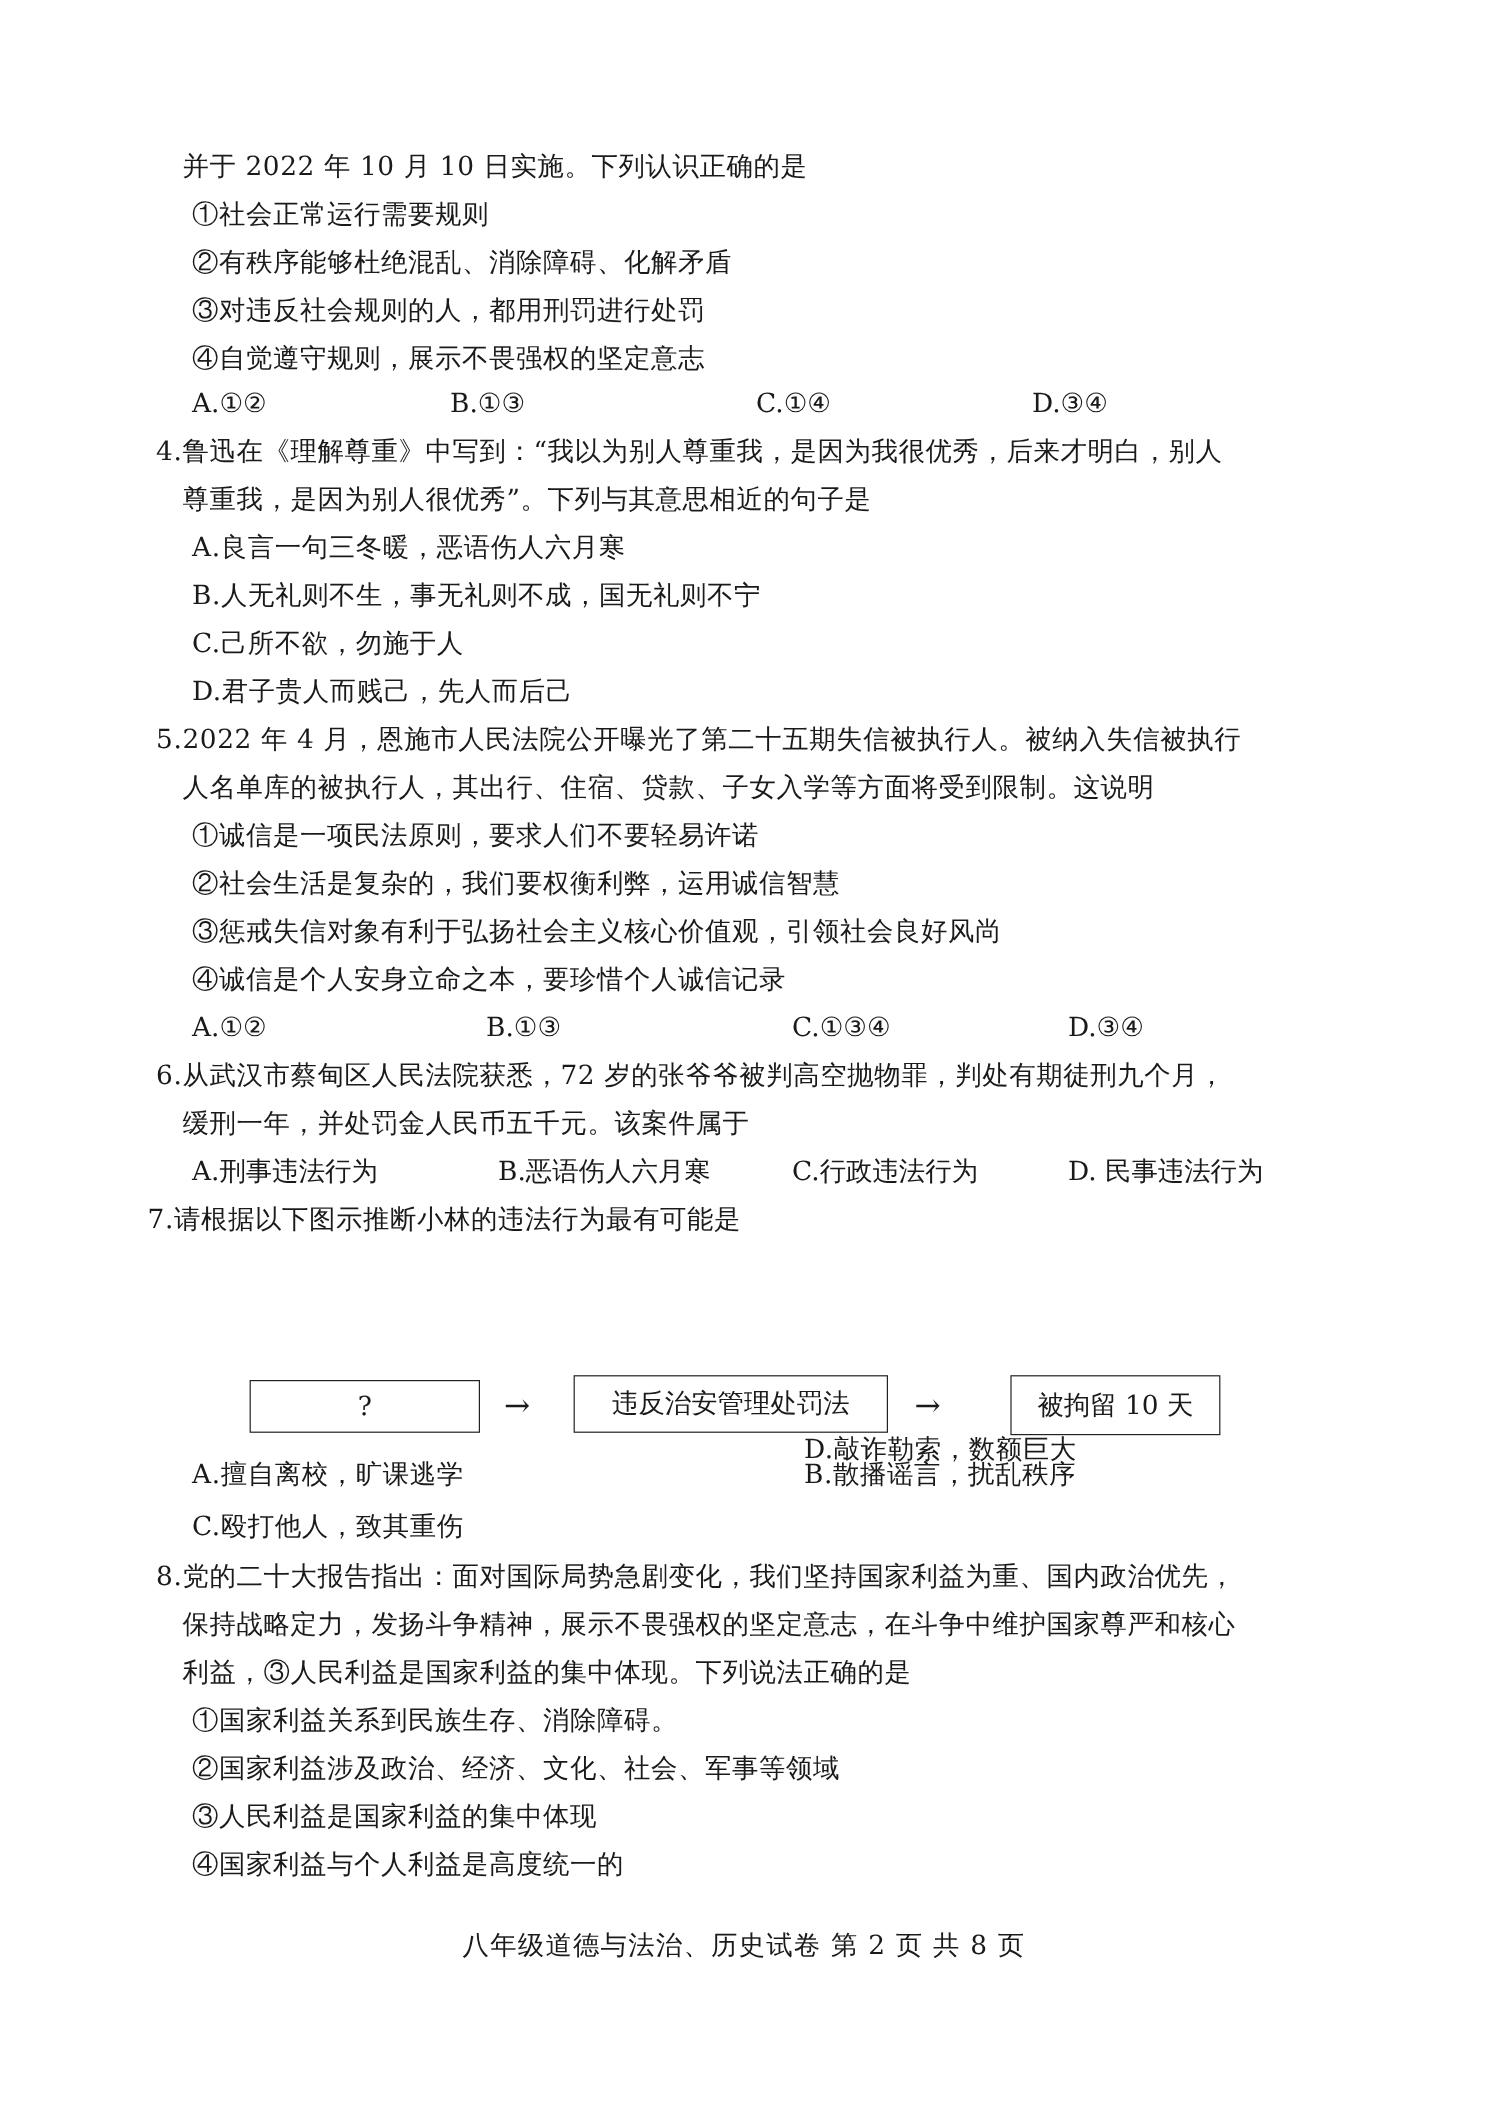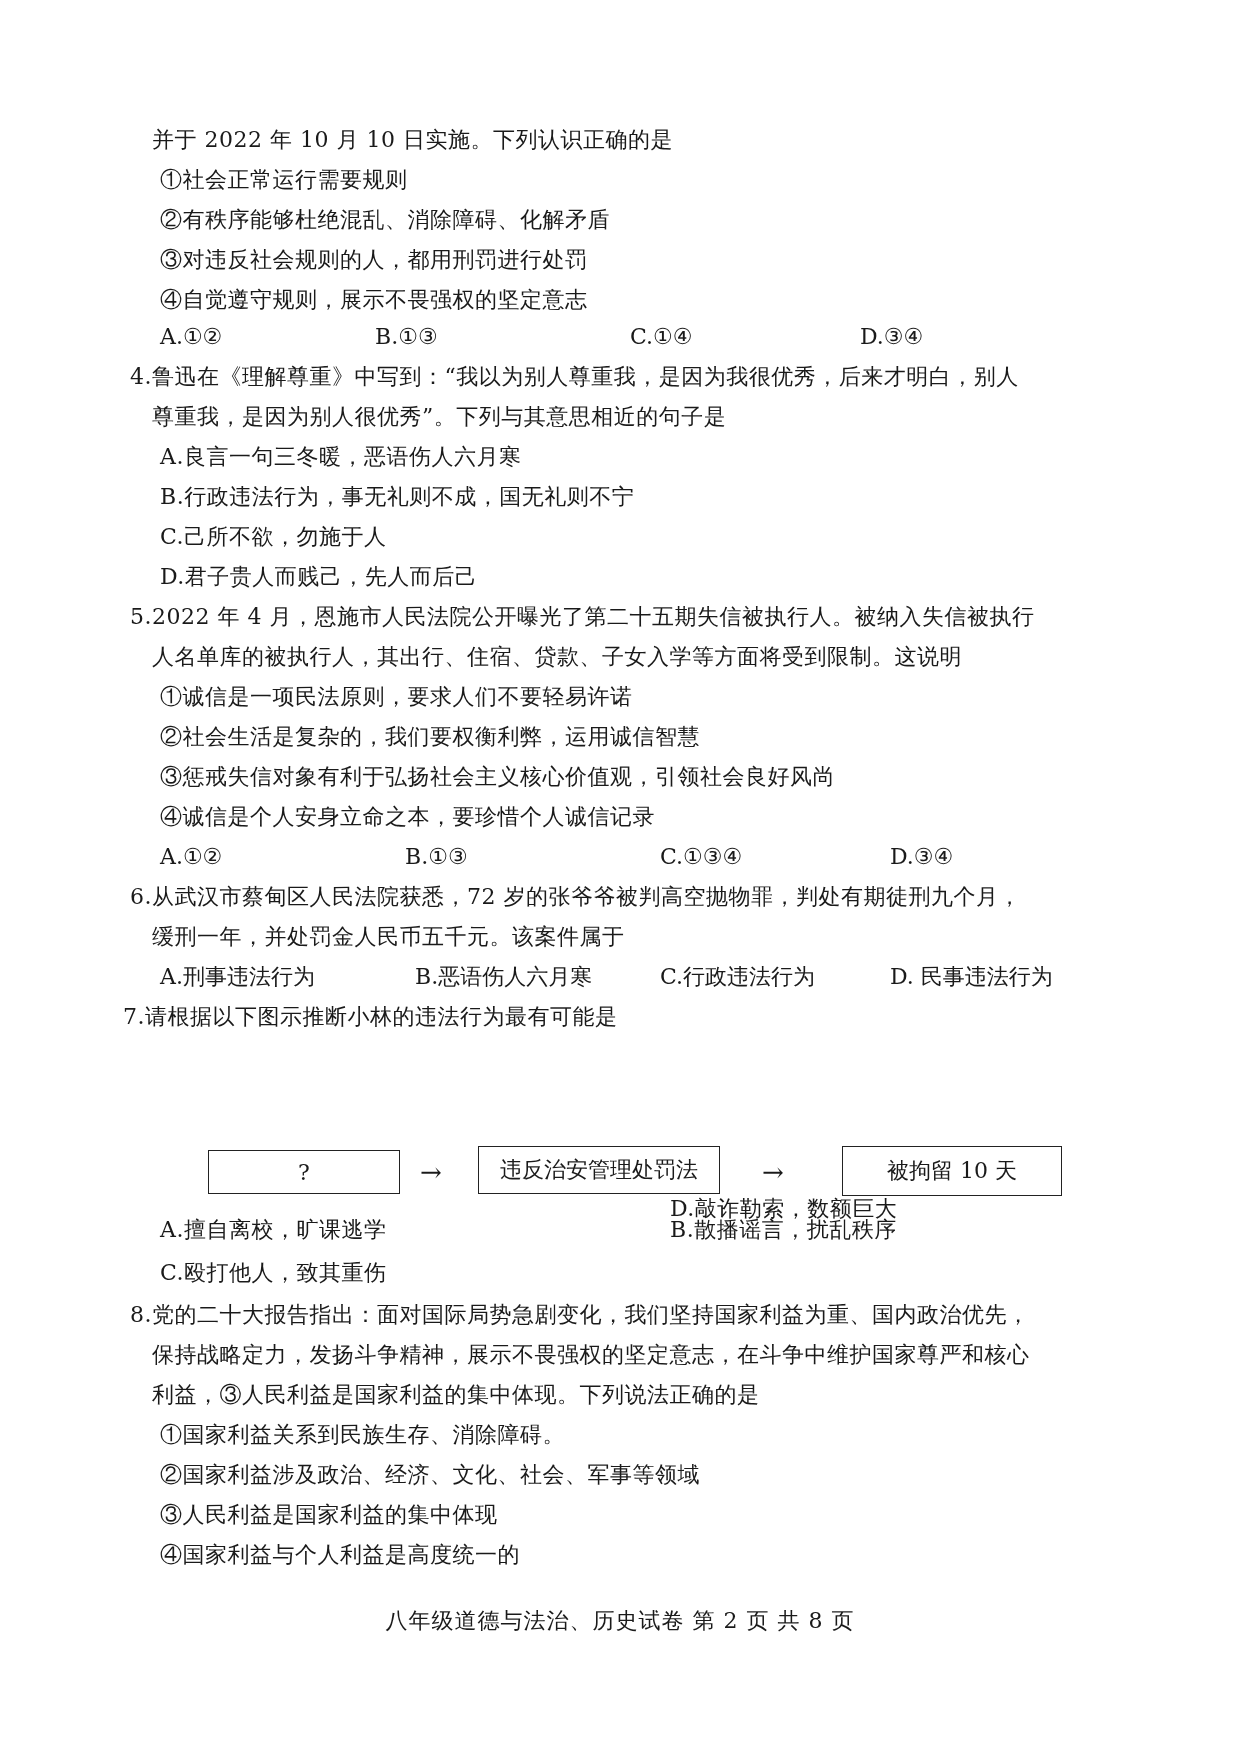--- a/index.html
+++ b/index.html
@@ -23,21 +23,21 @@
 <div class="opt-row" style="top:322px;left:0">
   <span style="left:160px">A.①②</span>
   <span style="left:375px">B.①③</span>
   <span style="left:630px">C.①④</span>
   <span style="left:860px">D.③④</span>
 </div>
 
 <div class="line" style="top:362px;left:130px">4.鲁迅在《理解尊重》中写到：“我以为别人尊重我，是因为我很优秀，后来才明白，别人</div>
 <div class="line" style="top:402px;left:152px">尊重我，是因为别人很优秀”。下列与其意思相近的句子是</div>
 <div class="line" style="top:442px;left:160px">A.良言一句三冬暖，恶语伤人六月寒</div>
-<div class="line" style="top:482px;left:160px">B.行政违法行为，事无礼则不成，国无礼则不宁</div>
+<div class="line" style="top:482px;left:160px">B.人无礼则不生，事无礼则不成，国无礼则不宁</div>
 <div class="line" style="top:522px;left:160px">C.己所不欲，勿施于人</div>
 <div class="line" style="top:562px;left:160px">D.君子贵人而贱己，先人而后己</div>
 
 <div class="line" style="top:602px;left:130px">5.2022 年 4 月，恩施市人民法院公开曝光了第二十五期失信被执行人。被纳入失信被执行</div>
 <div class="line" style="top:642px;left:152px">人名单库的被执行人，其出行、住宿、贷款、子女入学等方面将受到限制。这说明</div>
 <div class="line" style="top:682px;left:160px">①诚信是一项民法原则，要求人们不要轻易许诺</div>
 <div class="line" style="top:722px;left:160px">②社会生活是复杂的，我们要权衡利弊，运用诚信智慧</div>
 <div class="line" style="top:762px;left:160px">③惩戒失信对象有利于弘扬社会主义核心价值观，引领社会良好风尚</div>
 <div class="line" style="top:802px;left:160px">④诚信是个人安身立命之本，要珍惜个人诚信记录</div>
 <div class="opt-row" style="top:842px;left:0">
@@ -55,25 +55,25 @@
   <span style="left:660px">C.行政违法行为</span>
   <span style="left:890px">D. 民事违法行为</span>
 </div>
 
 <div class="line" style="top:1002px;left:123px">7.请根据以下图示推断小林的违法行为最有可能是</div>
 <div>
   <div class="box" style="top:1150px;left:208px;width:192px;">
       <span>?</span>
     </div>
   <div class="arrow" style="top:1150px;left:420px">→</div>
-  <div class="box" style="top:1146px;left:478px;width:242px;height:48px;">
+  <div class="box" style="top:1146px;left:478px;width:262px;height:48px;">
       <span>违反治安管理处罚法</span>
     </div>
   <div class="arrow" style="top:1150px;left:762px">→</div>
-  <div class="box" style="top:1146px;left:842px;width:220px;height:50px;">
+  <div class="box" style="top:1146px;left:842px;width:175px;height:50px;">
       <span>被拘留 10 天</span>
     </div>
 </div>
 <div class="line" style="top:1215px;left:160px">A.擅自离校，旷课逃学</div>
 <div class="line" style="top:1215px;left:670px">B.散播谣言，扰乱秩序</div>
 <div class="line" style="top:1258px;left:160px">C.殴打他人，致其重伤</div>
 <div class="line" style="top:1194px;left:670px">D.敲诈勒索，数额巨大</div>
 
 <div class="line" style="top:1300px;left:130px">8.党的二十大报告指出：面对国际局势急剧变化，我们坚持国家利益为重、国内政治优先，</div>
 <div class="line" style="top:1340px;left:152px">保持战略定力，发扬斗争精神，展示不畏强权的坚定意志，在斗争中维护国家尊严和核心</div>

